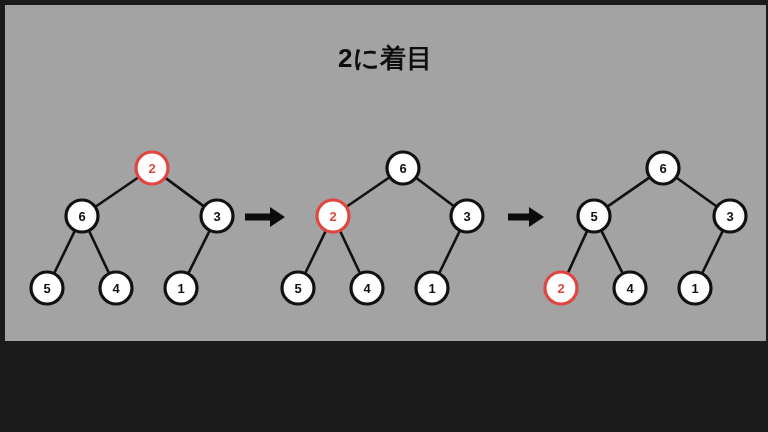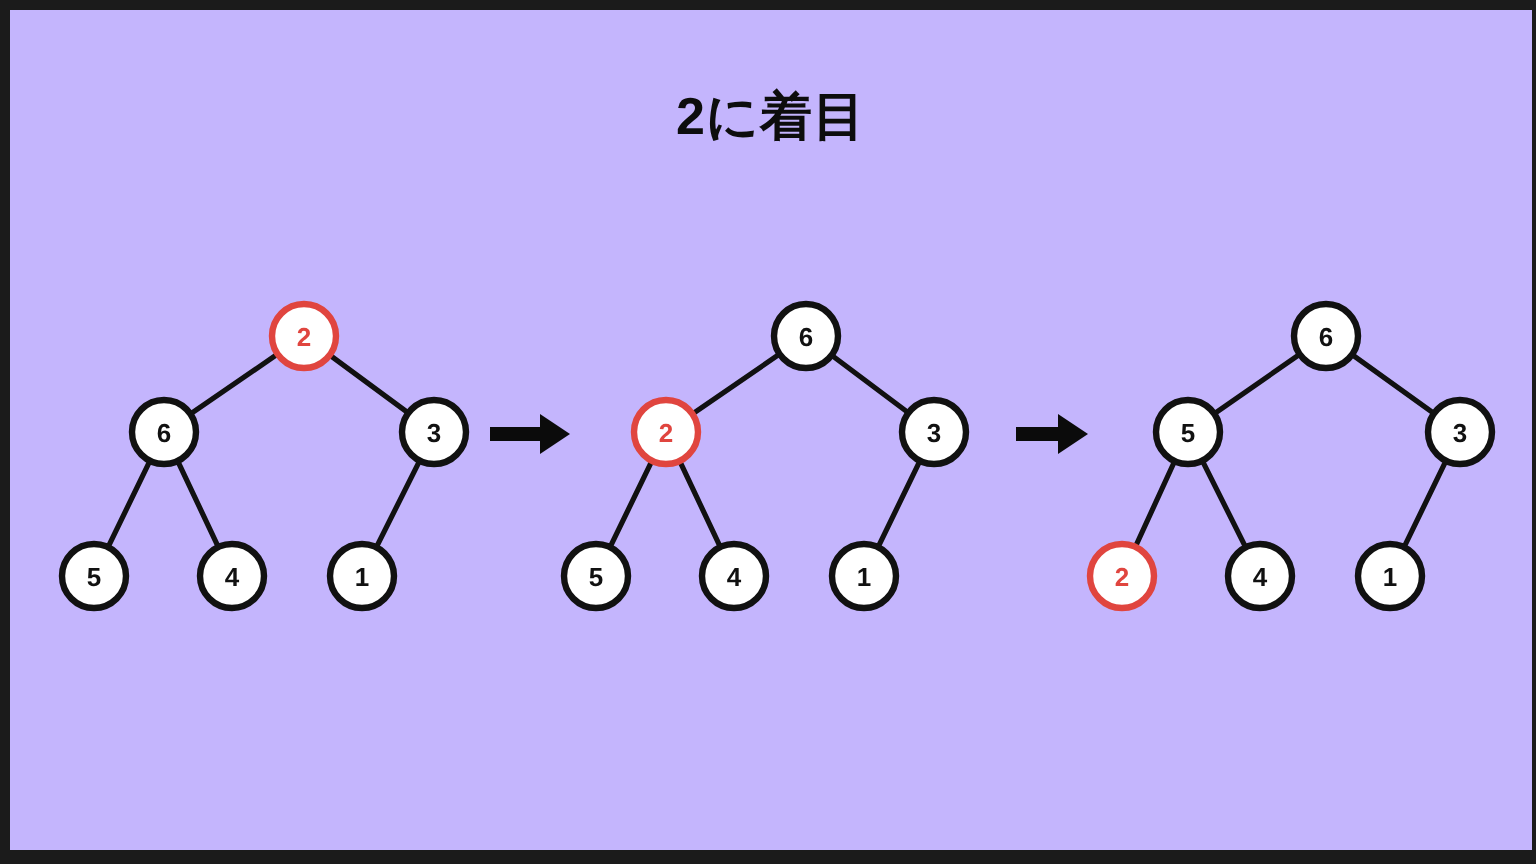--- a/index.html
+++ b/index.html
@@ -11,22 +11,22 @@
     width: 768px;
     height: 432px;
     overflow: hidden;
     font-family: "Liberation Sans", "DejaVu Sans", sans-serif;
   }
   #slide {
     position: absolute;
     left: 5px;
     top: 5px;
     width: 761px;
-    height: 420px;
-    background: #c4b5fd;
+    height: 336px;
+    background: #a3a3a3;
   }
   #slide-title {
     position: absolute;
     left: 0;
     top: 36px;
     width: 761px;
     text-align: center;
     font-size: 26px;
     font-weight: bold;
     color: #0d0d0d;

